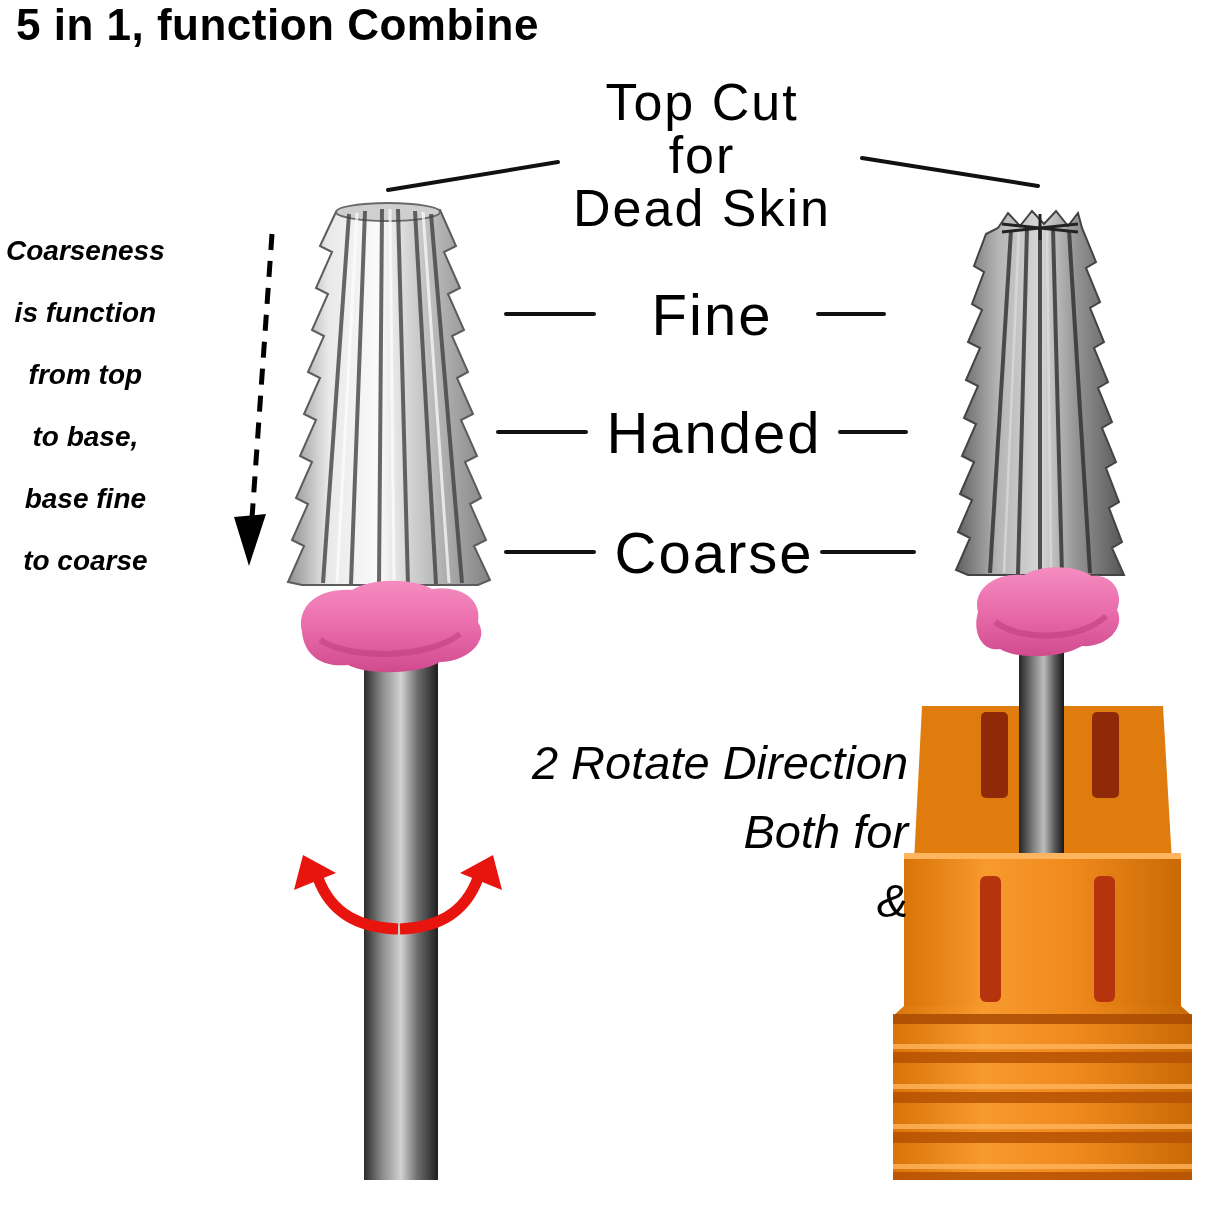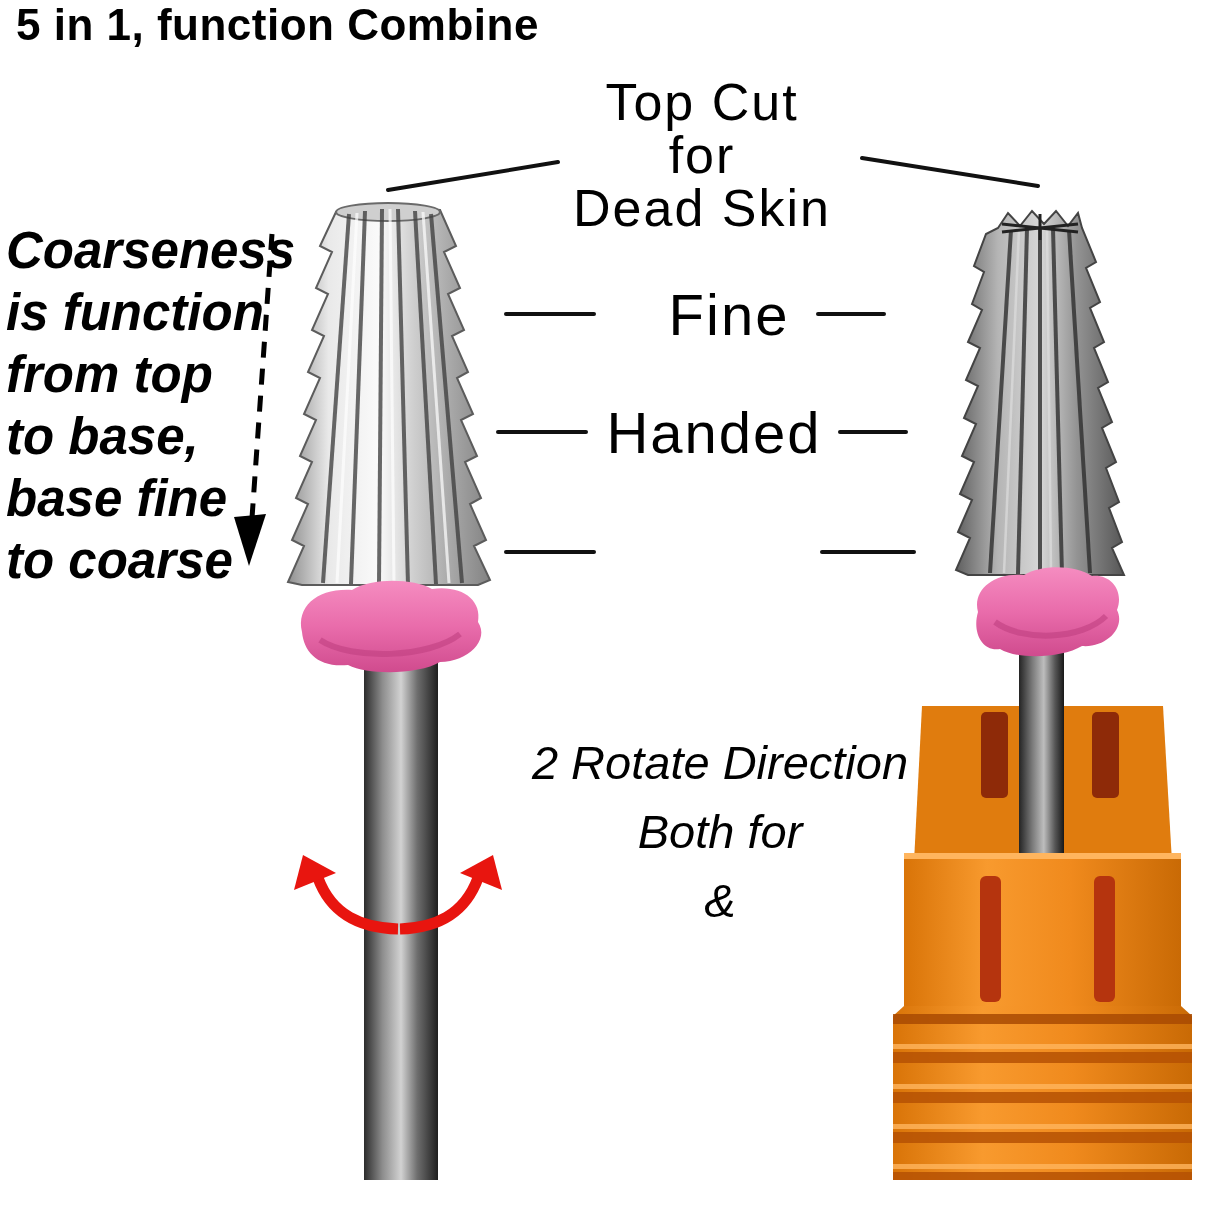--- a/index.html
+++ b/index.html
@@ -6,37 +6,37 @@
   .canvas{
     position:relative;width:1216px;height:1180px;background:#ffffff;
     overflow:hidden;font-family:"Liberation Sans",sans-serif;color:#000;
   }
   .svg-layer{position:absolute;left:0;top:0;width:1216px;height:1216px;}
   .title{
     position:absolute;left:16px;top:0px;font-size:44px;font-weight:800;
     letter-spacing:.5px;white-space:nowrap;
   }
   .coarse-note{
-    position:absolute;left:6px;top:220px;font-size:51px;font-weight:bold;
-    font-style:italic;line-height:62px;white-space:nowrap;
+    position:absolute;left:6px;top:220px;font-size:28px;font-weight:bold;
+    font-style:italic;line-height:62px;white-space:nowrap;text-align:center;
   }
   .topcut{
     position:absolute;left:702px;top:76px;transform:translateX(-50%);
     text-align:center;font-size:52px;line-height:53px;letter-spacing:2px;white-space:nowrap;
   }
   .grade{
     position:absolute;transform:translate(-50%,-50%);font-size:58px;
     letter-spacing:2px;white-space:nowrap;
   }
-  .grade.fine{left:729px;top:314px;}
+  .grade.fine{left:712px;top:314px;}
   .grade.middle{left:714px;top:432px;}
   .grade.coarse{left:714px;top:552px;}
   .rotate-note{
     position:absolute;left:720px;top:728px;transform:translateX(-50%);
-    text-align:center;font-style:italic;font-size:47px;line-height:69px;white-space:nowrap;
+    text-align:right;font-style:italic;font-size:47px;line-height:69px;white-space:nowrap;
   }
 </style>
 </head>
 <body>
 
 <div class="canvas">
 
   <svg class="svg-layer" viewBox="0 0 1216 1216">
     <defs>
       <linearGradient id="leftHead" x1="0" y1="0" x2="1" y2="0">
@@ -209,20 +209,21 @@
   </div>
 
   <div class="topcut">
     <div>Top Cut</div>
     <div>for</div>
     <div>Dead Skin</div>
   </div>
 
   <div class="grade fine">Fine</div>
   <div class="grade middle">Handed</div>
+  <div class="grade coarse">Coarse</div>
 
   <div class="rotate-note">
     <div>2 Rotate Direction</div>
     <div>Both for</div>
     <div>&amp;</div>
   </div>
 
 </div>
 
 </body></html>

